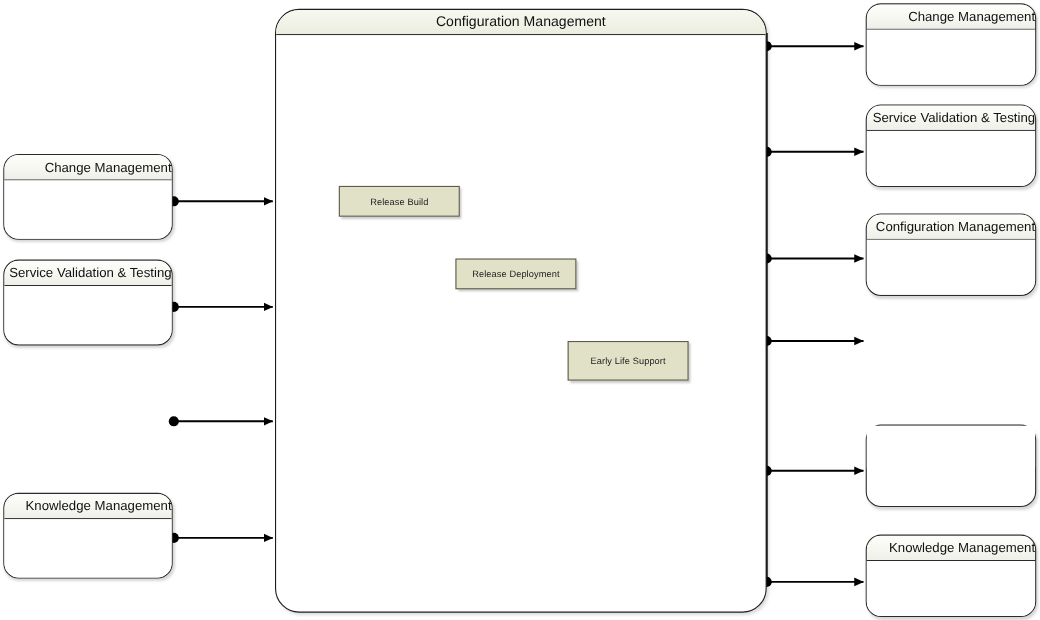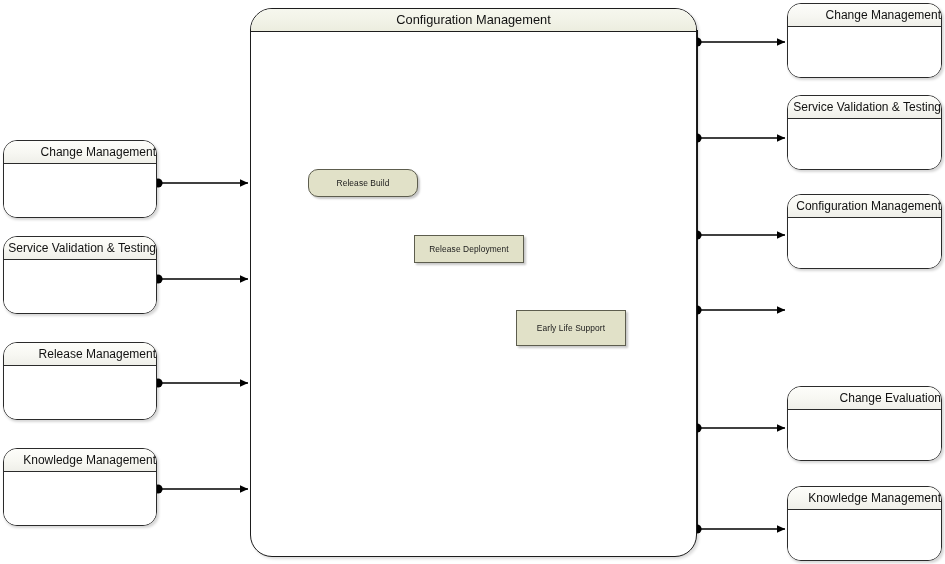--- a/index.html
+++ b/index.html
@@ -150,39 +150,33 @@
     <div class="pkg-body"></div>
   </div>
 
   <div class="pkg" style="left:3px;top:236px;width:154px;height:78px;">
     <div class="pkg-title">
       <span>Service Validation &amp; Testing</span>
     </div>
     <div class="pkg-body"></div>
   </div>
 
-  <div class="pkg" style="left:3px;top:342px;width:154px;height:78px;">
-    <div class="pkg-title">
-      <span>Release Management</span>
-    </div>
-    <div class="pkg-body"></div>
-  </div>
 
   <div class="pkg" style="left:3px;top:448px;width:154px;height:78px;">
     <div class="pkg-title">
       <span>Knowledge Management</span>
     </div>
     <div class="pkg-body"></div>
   </div>
 
   <div id="center">
     <div class="c-title">Configuration Management</div>
   </div>
 
-  <div class="act" style="left:308px;top:169px;width:110px;height:28px;border-radius:10px;">
+  <div class="act" style="left:308px;top:169px;width:110px;height:28px;">
     <span>Release Build</span>
   </div>
 
   <div class="act" style="left:414px;top:235px;width:110px;height:28px;">
     <span>Release Deployment</span>
   </div>
 
   <div class="act" style="left:516px;top:310px;width:110px;height:36px;">
     <span>Early Life Support</span>
   </div>
@@ -203,23 +197,20 @@
 
   <div class="pkg" style="left:787px;top:194px;width:155px;height:75px;">
     <div class="pkg-title">
       <span>Configuration Management</span>
     </div>
     <div class="pkg-body"></div>
   </div>
 
 
   <div class="pkg" style="left:787px;top:386px;width:155px;height:75px;">
-    <div class="pkg-title">
-      <span>Change Evaluation</span>
-    </div>
     <div class="pkg-body"></div>
   </div>
 
   <div class="pkg" style="left:787px;top:486px;width:155px;height:75px;">
     <div class="pkg-title">
       <span>Knowledge Management</span>
     </div>
     <div class="pkg-body"></div>
   </div>
 

